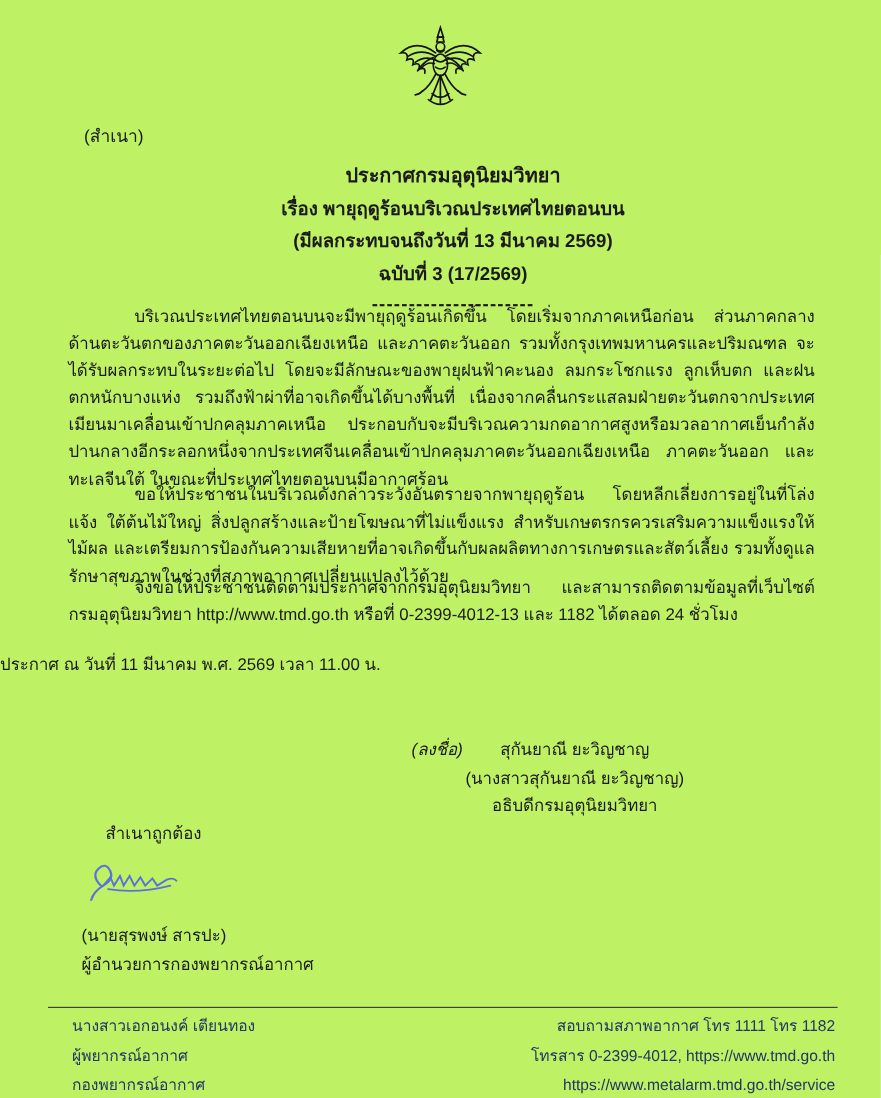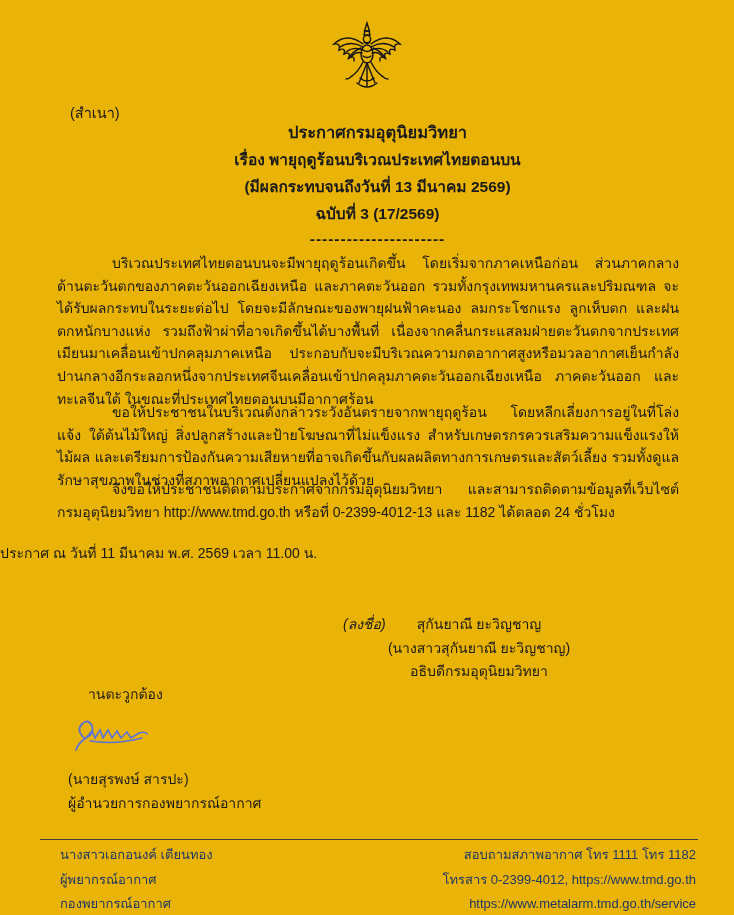--- a/index.html
+++ b/index.html
@@ -1,28 +1,28 @@
 <!DOCTYPE html>
 <html><head>
 <meta charset="utf-8">
 <style>
   html,body{margin:0;padding:0;background:#e9e9e9;}
   .page{
     position:relative;
     width:734px;height:915px;
-    background:#eab308;
+    background:#bef264;
     font-family:"Liberation Sans","DejaVu Sans",sans-serif;
     color:#1a1a1a;
     overflow:hidden;
     margin:0 auto;
   }
   .emblem{position:absolute;left:327px;top:20px;width:80px;height:80px;}
   .copy-label{position:absolute;left:70px;top:101px;font-size:14.5px;}
   .title-block{
-    position:absolute;left:0;right:0;top:119px;
+    position:absolute;left:0;right:0;top:134px;
     text-align:center;font-weight:bold;font-size:15.5px;line-height:27px;padding-left:21px;
   }
   .title-block .main-title{font-size:16.5px;}
   .divider-line{letter-spacing:1px;line-height:24px;}
   .para{
     position:absolute;left:57px;width:622px;
     font-size:14px;line-height:22.6px;
     text-align:justify;text-indent:55px;
     white-space:normal;
   }
@@ -121,21 +121,21 @@
   <div class="sig-block">
     <div class="sig-line1">
       <span class="sig-label">(ลงชื่อ)</span>
       <span>สุกันยาณี ยะวิญชาญ</span>
     </div>
     <div>(นางสาวสุกันยาณี ยะวิญชาญ)</div>
     <div>อธิบดีกรมอุตุนิยมวิทยา</div>
   </div>
 
   <div class="cert-block">
-    <div class="cert-label">านตะวูกต้อง</div>
+    <div class="cert-label">สำเนาถูกต้อง</div>
     <svg class="cert-sign" viewBox="0 0 95 55">
       <path d="M14 30 Q6 22 12 16 Q18 10 22 18 Q25 25 16 30 Q8 35 6 42" fill="none" stroke="#5b72d8" stroke-width="1.8" stroke-linecap="round"></path>
       <path d="M16 30 l6 -7 l3 7 l5 -8 l3 8 l5 -8 l4 8 l5 -7 l4 7 l6 -6 l4 6 l8 -5 q6 -2 8 1" fill="none" stroke="#5b72d8" stroke-width="1.6" stroke-linecap="round"></path>
       <path d="M20 33 q25 4 52 -3" fill="none" stroke="#5b72d8" stroke-width="1.4" stroke-linecap="round"></path>
     </svg>
     <div>(นายสุรพงษ์ สารปะ)</div>
     <div>ผู้อำนวยการกองพยากรณ์อากาศ</div>
   </div>
 
   <div class="footer-rule"></div>

